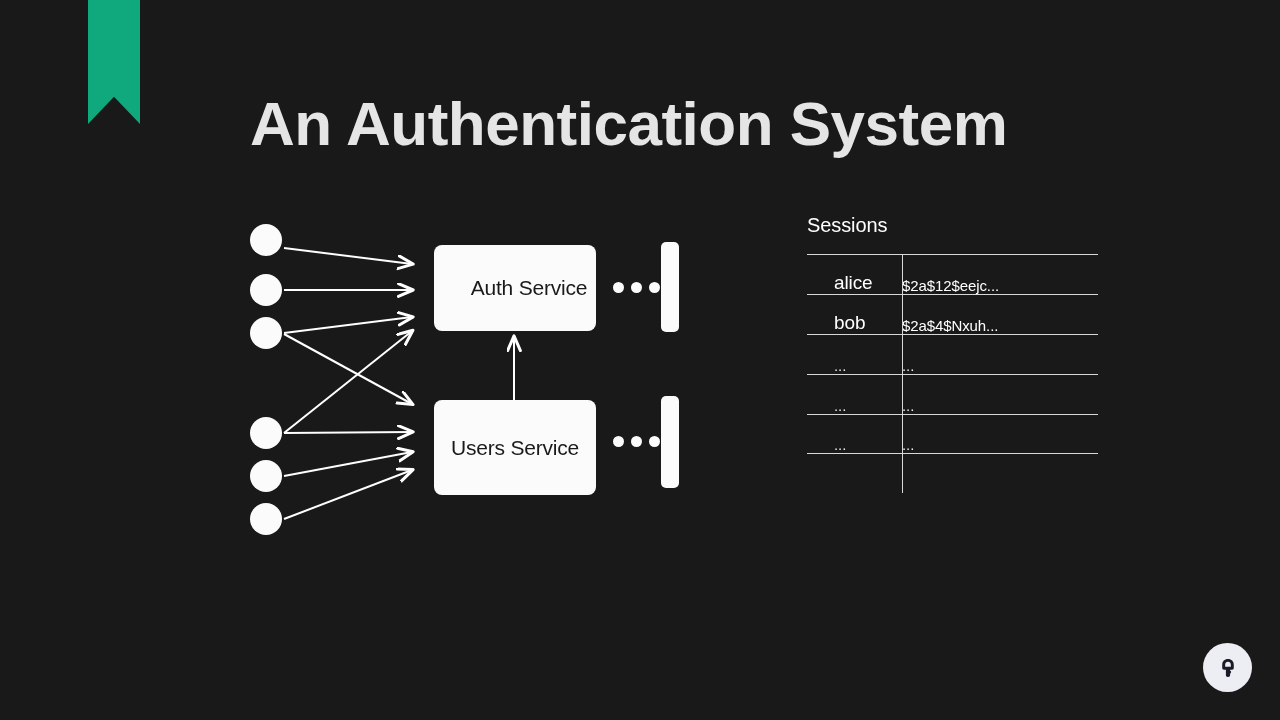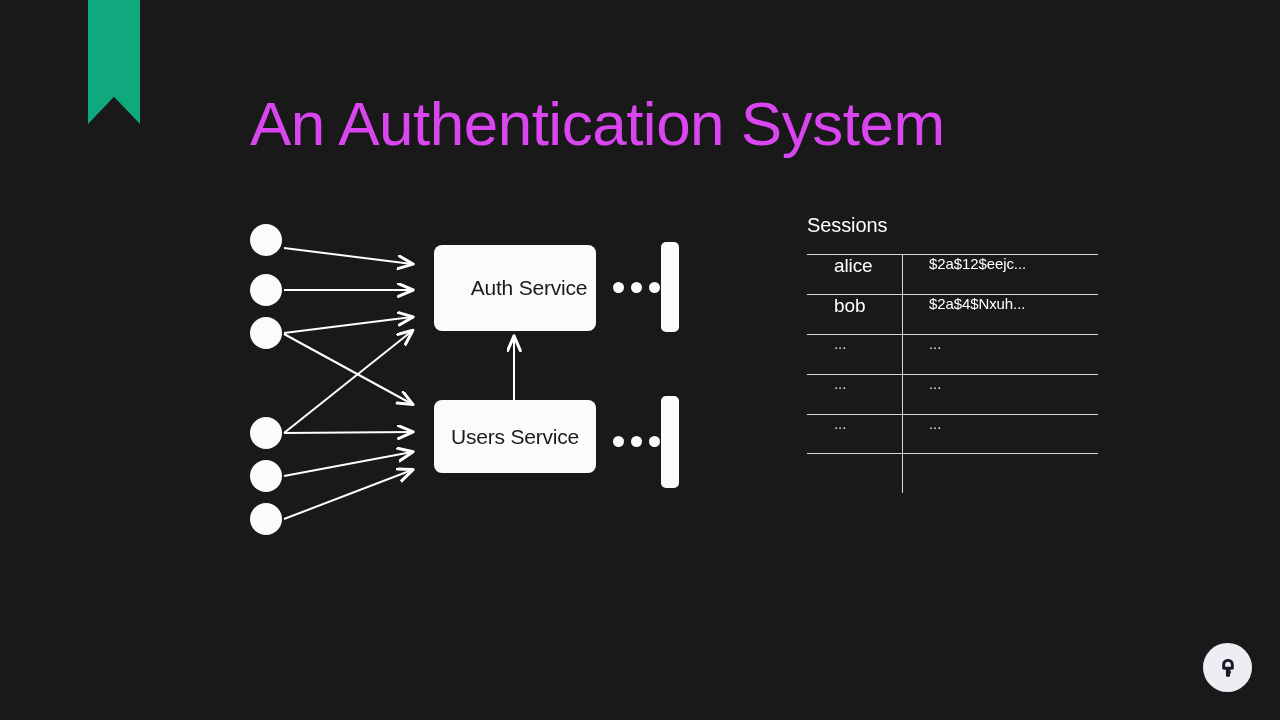--- a/index.html
+++ b/index.html
@@ -27,23 +27,23 @@
     background: #10a87d;
     clip-path: polygon(0 0, 100% 0, 100% 100%, 50% 78%, 0 100%);
   }
 
   
   .slide-title {
     position: absolute;
     left: 250px;
     top: 88px;
     font-size: 62px;
-    font-weight: 400;
+    font-weight: 700;
     letter-spacing: -0.5px;
-    color: #d946ef;
+    color: #e5e5e5;
     white-space: nowrap;
     line-height: 1.15;
   }
 
   
   .diagram {
     position: absolute;
     left: 240px;
     top: 200px;
     width: 470px;
@@ -113,36 +113,35 @@
 
   .sessions-table {
     position: relative;
     width: 291px;
     border-collapse: collapse;
   }
 
   .sessions-table .row {
     display: flex;
     height: 40px;
-    align-items: flex-start;
+    align-items: flex-end;
     border-top: 1px solid #d8d8d8;
   }
   .sessions-table .row:last-of-type { border-bottom: 1px solid #d8d8d8; }
 
   .cell-user {
     width: 95px;
     flex: none;
     padding-left: 27px;
     font-size: 19px;
     color: #ffffff;
     letter-spacing: -0.1px;
   }
   .cell-hash {
     flex: 1;
-    padding-left: 27px;
     font-size: 15px;
     color: #ffffff;
     letter-spacing: -0.1px;
   }
   .cell-user.ellip, .cell-hash.ellip { font-size: 15px; color: #e8e8e8; }
 
   .col-divider {
     position: absolute;
     left: 95px;
     top: 0;
@@ -212,21 +211,21 @@
   <div class="svc-box" style="left:194px; top:45px; width:162px; height:86px;padding-left:28px;">
     <span>Auth Service</span>
   </div>
   <div class="svc-dots" style="left:373px; top:82px;">
     <i></i>
     <i></i>
     <i></i>
   </div>
   <div class="svc-sliver" style="left:421px; top:42px; height:90px;"></div>
 
-  <div class="svc-box" style="left:194px; top:200px; width:162px; height:73px;">
+  <div class="svc-box" style="left:194px; top:200px; width:162px; height:95px;">
     <span>Users Service</span>
   </div>
   <div class="svc-dots" style="left:373px; top:236px;">
     <i></i>
     <i></i>
     <i></i>
   </div>
   <div class="svc-sliver" style="left:421px; top:196px; height:92px;"></div>
 </div>
 

